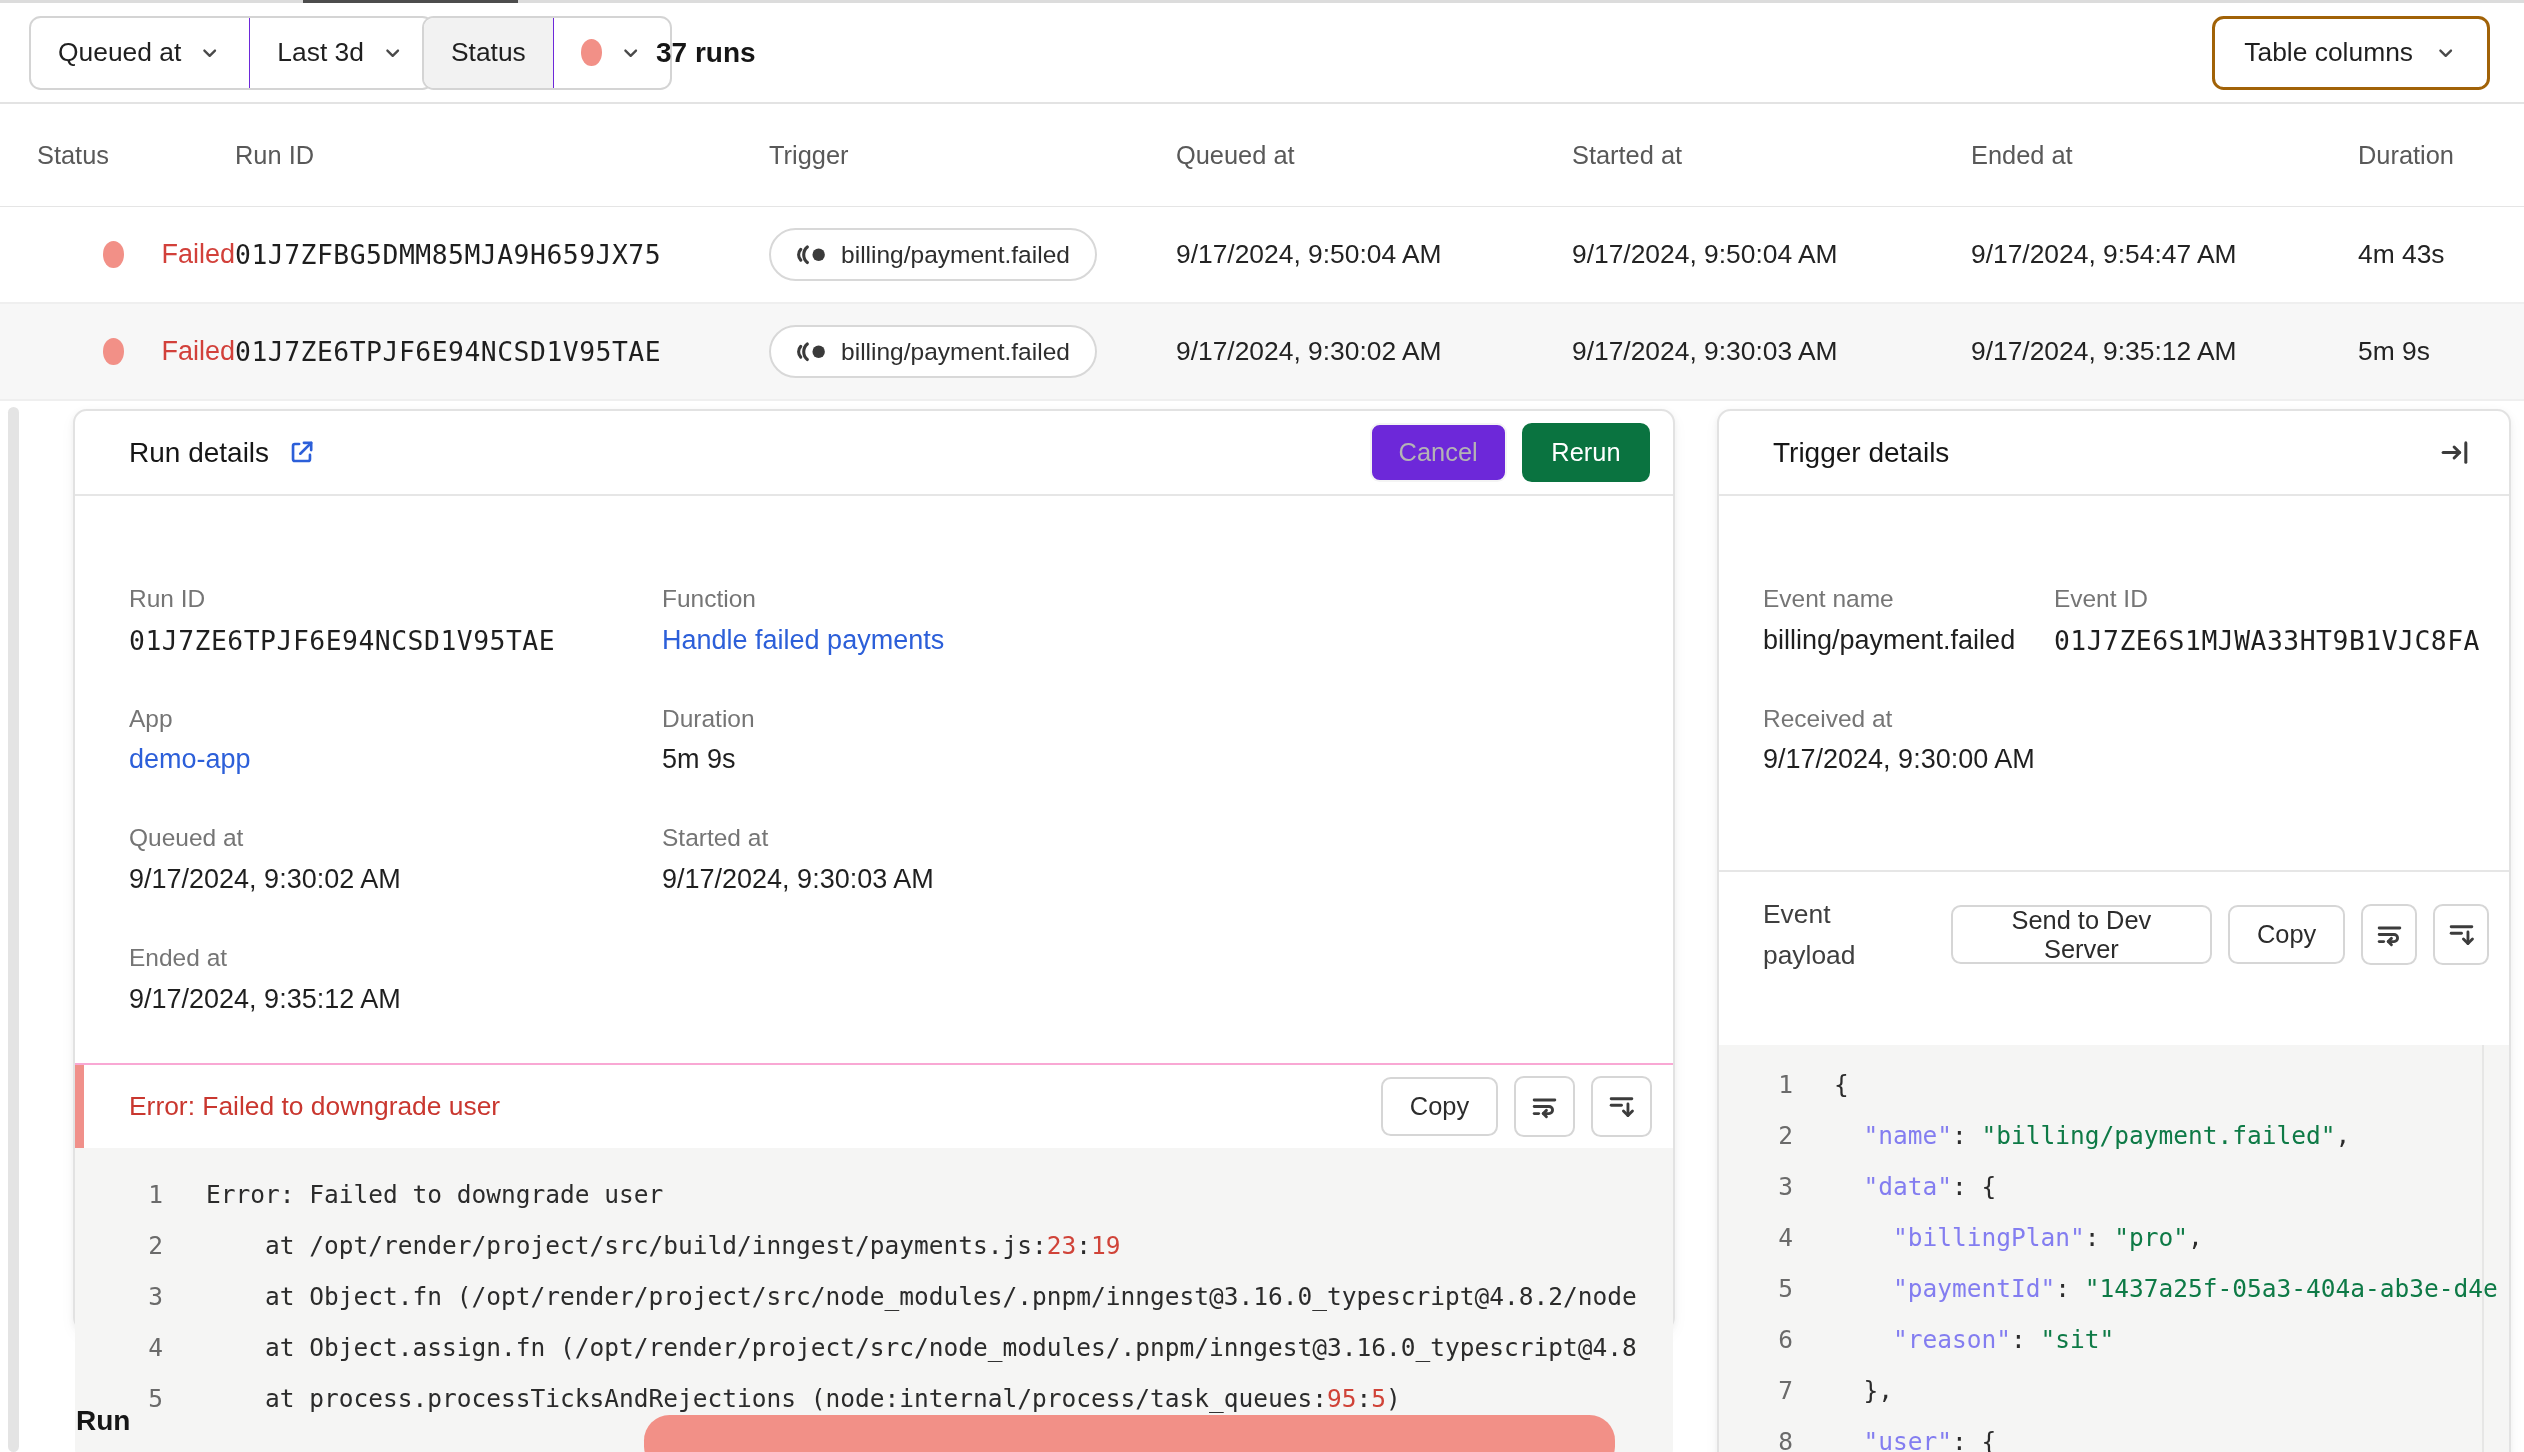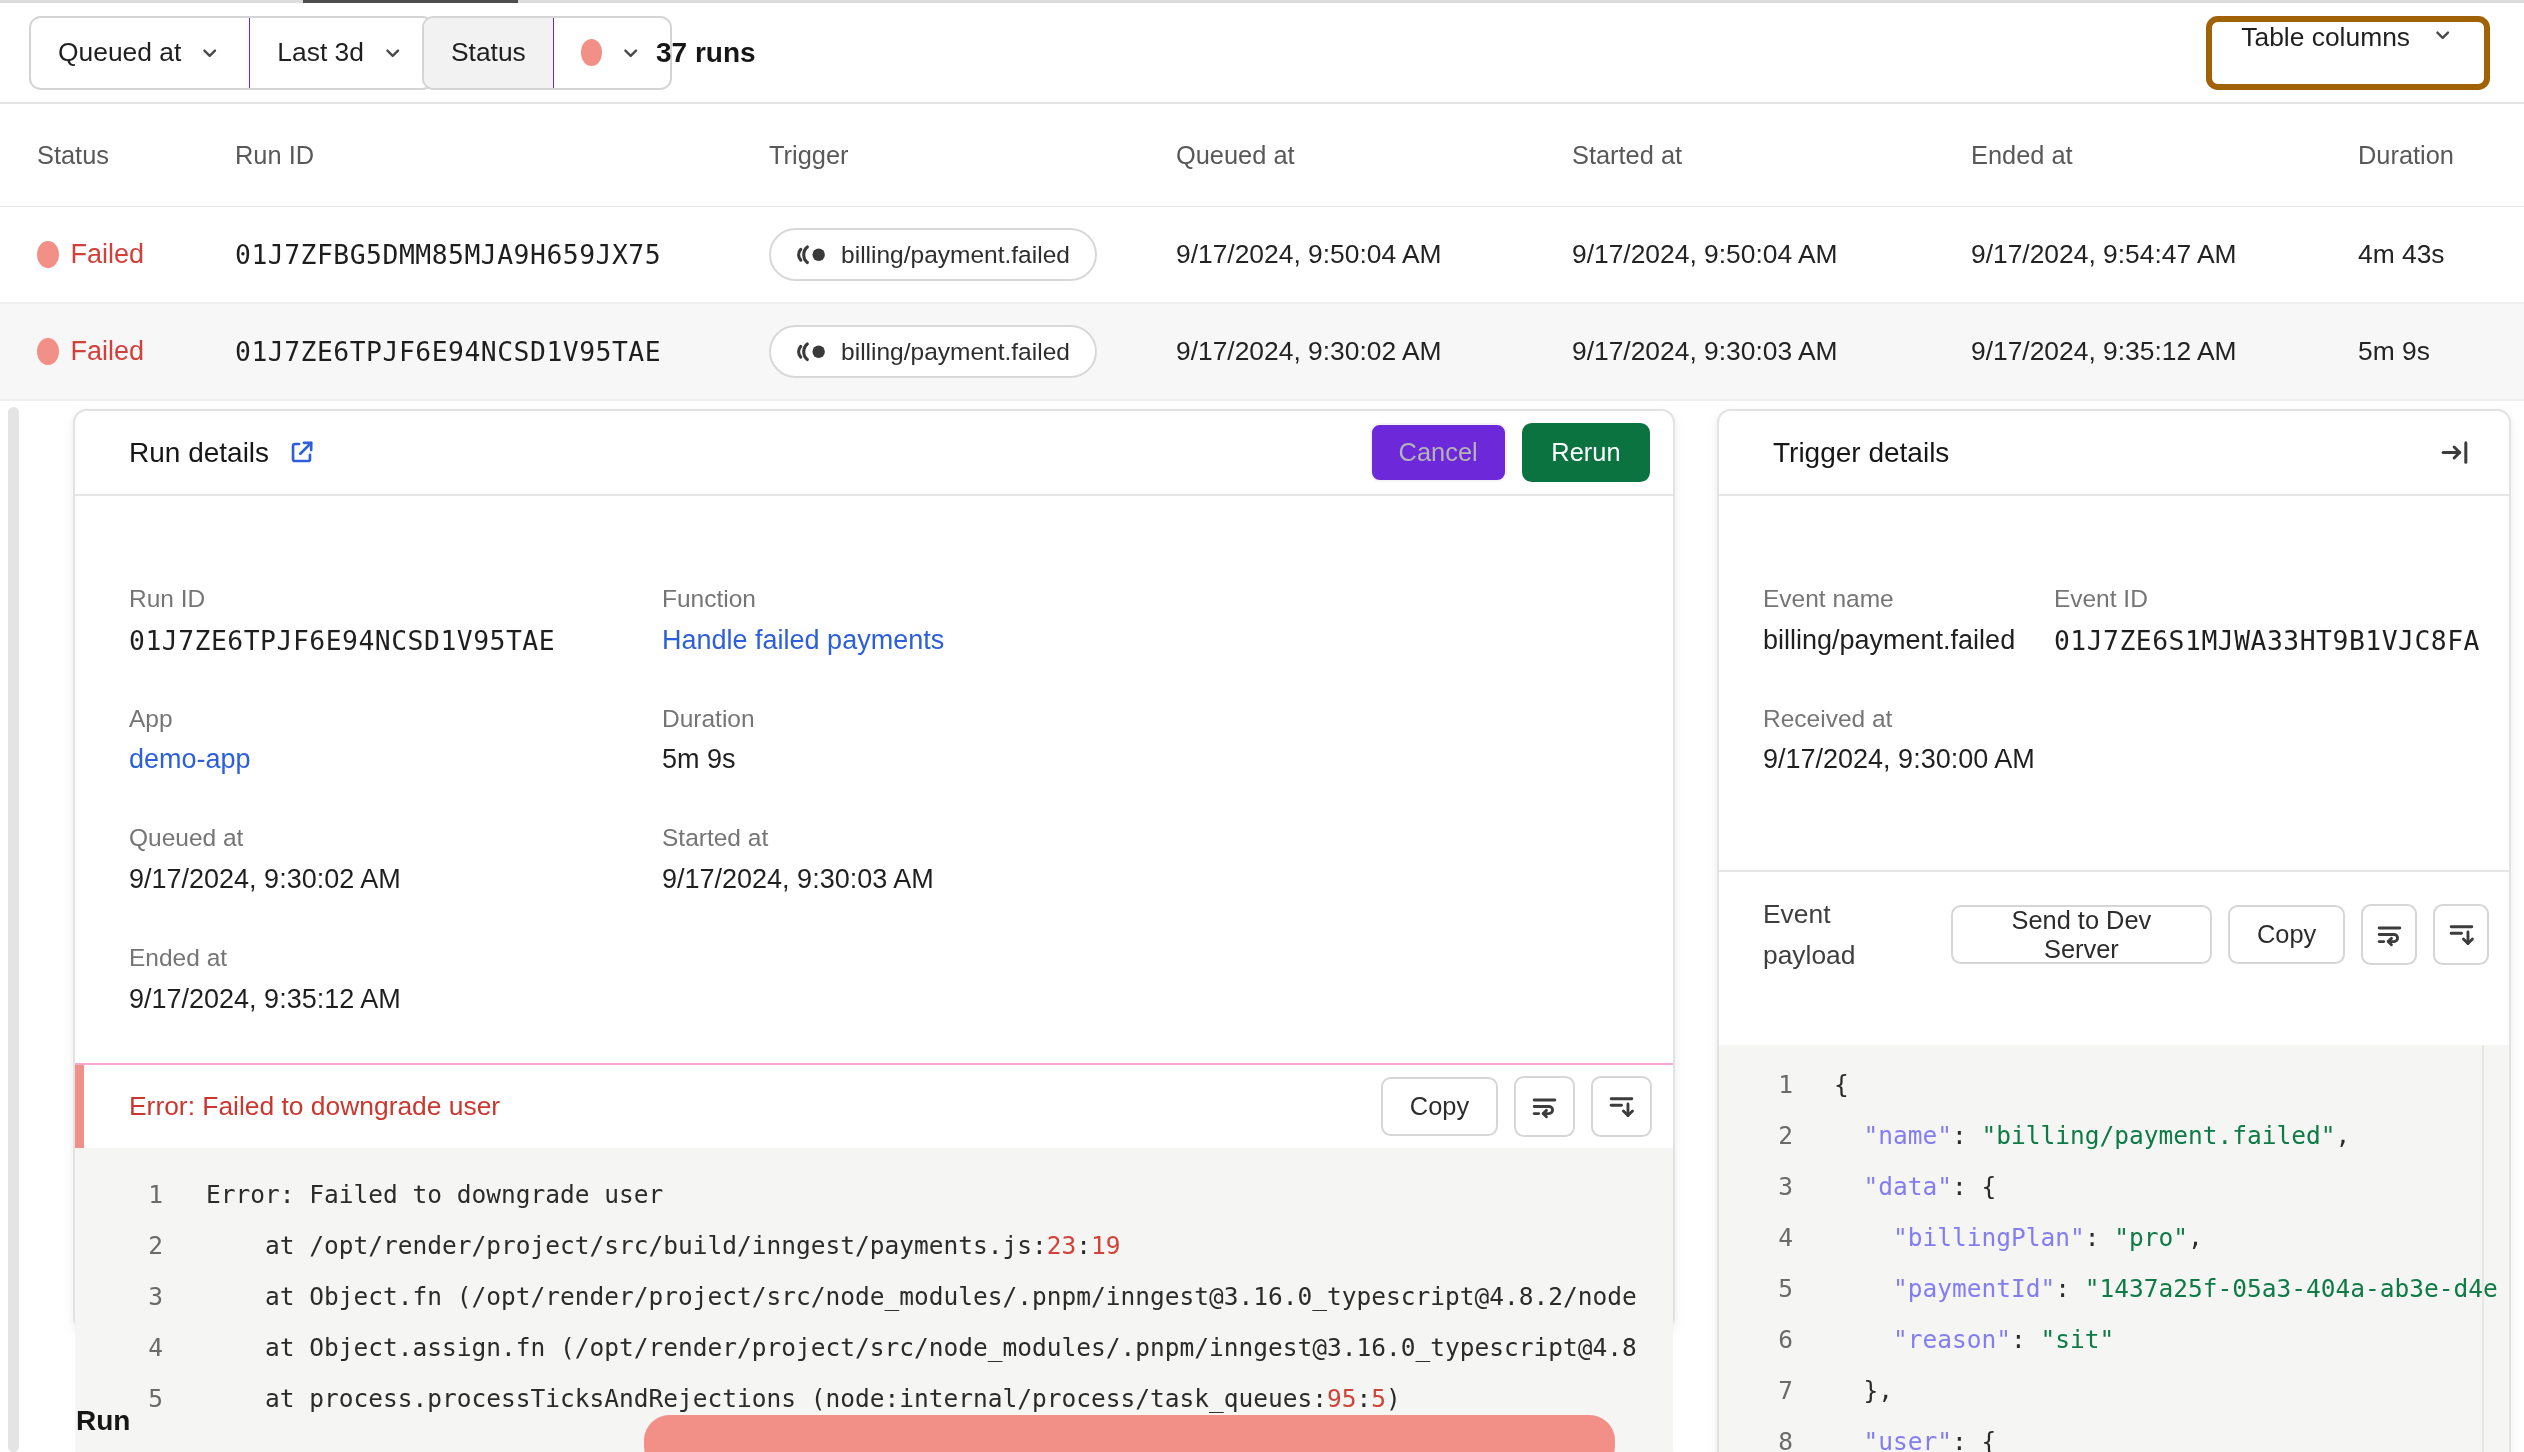--- a/index.html
+++ b/index.html
@@ -13,30 +13,30 @@
 
   
   #toolbar { position:absolute; top:2.9px; left:0; width:2525px; height:101px; border-bottom:2px solid #e3e3e3; background:#fff; }
   .btn-group { position:absolute; top:12.7px; height:74px; display:flex; border:2px solid #d4d4d4; border-radius:11.7px; background:#fff; overflow:hidden; }
   .btn-seg { display:flex; align-items:center; gap:15.7px; padding:0 27px; font-size:26.4px; color:#1f1f1f; cursor:pointer; }
   .btn-seg + .btn-seg { border-left:1px solid #6d28d9; }
   .seg-gray { background:#f2f2f2; }
   .chev { width:25.4px; height:25.4px; display:inline-block; flex:0 0 auto; }
   .runs-count { position:absolute; left:656px; top:0; height:101px; display:flex; align-items:center; font-size:28px; font-weight:600; color:#161616; }
   .dot { display:inline-block; width:21.5px; height:27px; border-radius:50%; background:#f29087; }
-  #table-columns-btn { position:absolute; right:35px; top:12.7px; height:74px; display:flex; align-items:flex-start; gap:19.6px; padding:0 29px; border:6px solid #a16207; border-radius:11.7px; background:#fff; font-size:26.4px; color:#1f1f1f; cursor:pointer; }
+  #table-columns-btn { position:absolute; right:35px; top:12.7px; height:74px; display:flex; align-items:center; gap:19.6px; padding:0 29px; border:3px solid #a16207; border-radius:11.7px; background:#fff; font-size:26.4px; color:#1f1f1f; cursor:pointer; }
 
   
   .tgrid { display:grid; grid-template-columns:198px 534px 407px 396px 399px 387px 1fr; padding-left:37px; align-items:center; }
   #thead { position:absolute; top:104px; left:0; width:2525px; height:104px; border-bottom:2px solid #e5e5e5; }
   #thead .th { font-size:25.4px; font-weight:500; color:#595959; }
   .trow { width:2525px; height:97px; border-bottom:2px solid #efefef; background:#fff; cursor:pointer; }
   .trow.selected { background:#f7f7f7; }
   .cell { font-size:26.4px; color:#232323; overflow:hidden; white-space:nowrap; }
-  .cell-status { display:flex; align-items:center; gap:12px; }
+  .cell-status { display:flex; align-items:center; gap:37px;justify-content:flex-end; }
   .failed-text { color:#d2403a; font-size:27px; }
   .mono { font-family:"DejaVu Sans Mono", monospace; }
   .cell-runid { font-size:26.4px; letter-spacing:0.5px; color:#1e1e1e; }
   .pill { display:inline-flex; align-items:center; gap:13.7px; height:53px; padding:0 25.4px; border:2px solid #d8d8d8; border-radius:978px; background:#fff; font-size:24.5px; color:#2e2e2e; }
   .pill svg { flex:0 0 auto; }
 
   
   #left-scrollbar { position:absolute; left:7.8px; top:407px; width:10.8px; height:1045px; background:#e4e4e4; border-radius:5.9px; }
   .card { position:absolute; background:#fff; border:2px solid #e2e2e2; border-radius:13.7px; box-shadow:0 2px 5.9px rgba(0,0,0,.05), 0 5.9px 15.7px rgba(0,0,0,.04);gap:48px; }
   #run-card { left:73px; top:409px; width:1602px; height:922px; display:flex; flex-direction:column; }

